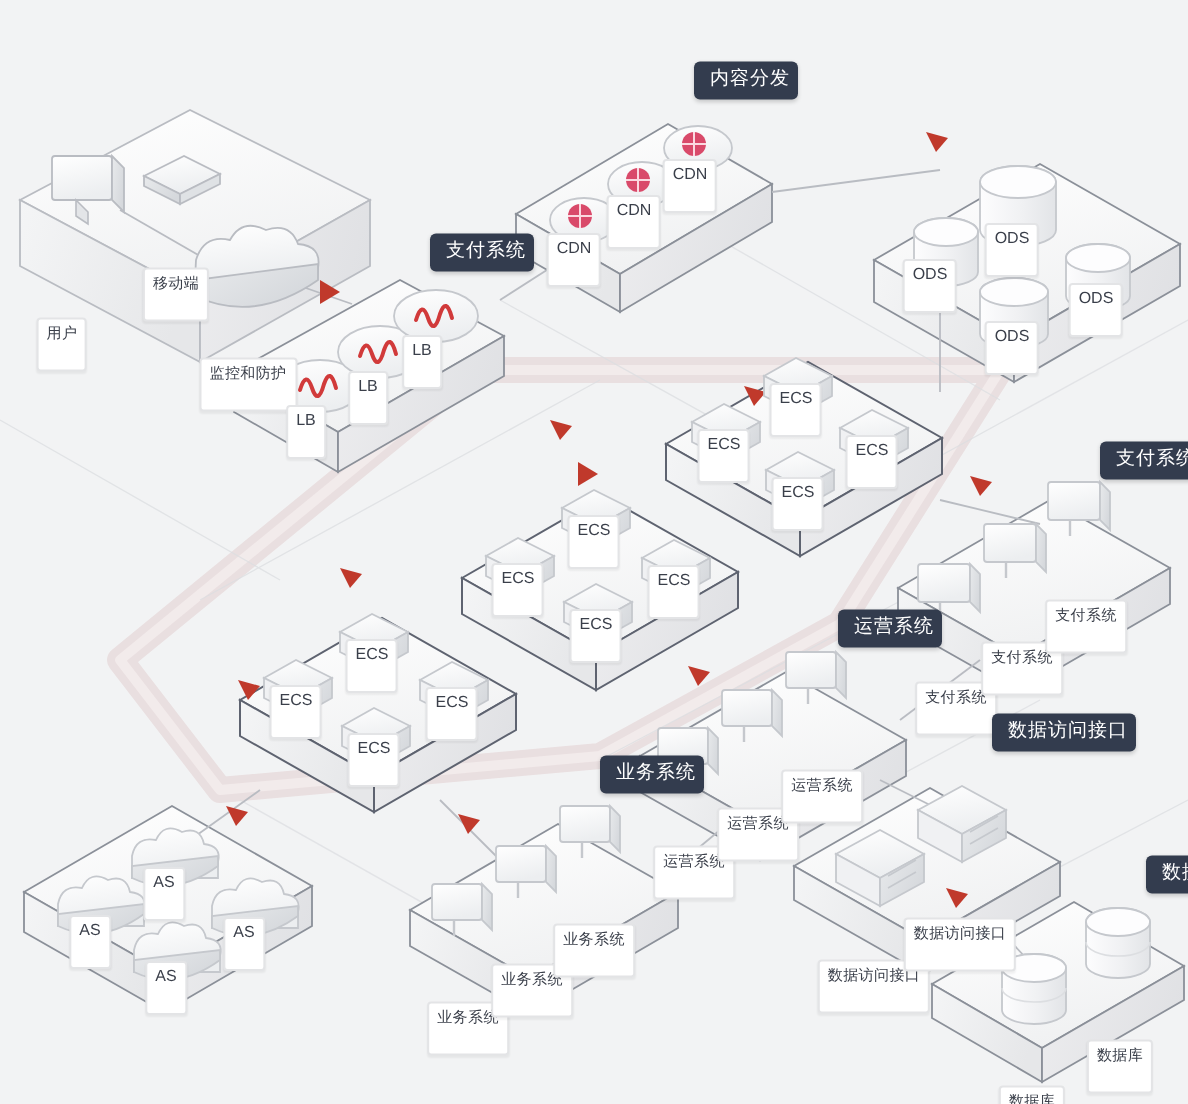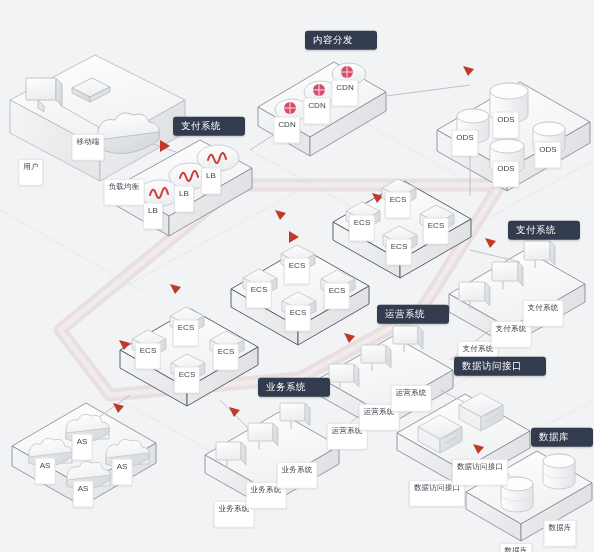--- a/index.html
+++ b/index.html
@@ -12,27 +12,28 @@
   #stage{position:absolute;inset:0;width:594px;height:552px;}
   svg.layer{position:absolute;left:0;top:0;width:594px;height:552px;overflow:visible;}
 
   
   .badge{
     position:absolute;
     background:#333c4e;
     color:#ffffff;
     font-size:9.5px;
     letter-spacing:.5px;
-    padding:4px 24px 5px 8px;
+    padding:4px 4px 5px 8px;
     border-radius:3px;
     white-space:nowrap;
     line-height:1;
     transform:translate(-50%,-50%);
     box-shadow:0 1px 2px rgba(0,0,0,.18);
     z-index:40;
+    margin-left:32px;
   }
 
   
   .chip{
     position:absolute;
     background:#ffffff;
     color:#3a3f4a;
     font-size:8px;
     line-height:1;
     padding:3px 4px 14px 4px;
@@ -452,21 +453,21 @@
   <div class="badge" style="left:209px;top:126px">支付系统</div>
   <div class="badge" style="left:341px;top:40px">内容分发</div>
   <div class="badge" style="left:544px;top:230px">支付系统</div>
   <div class="badge" style="left:413px;top:314px">运营系统</div>
   <div class="badge" style="left:294px;top:387px">业务系统</div>
   <div class="badge" style="left:500px;top:366px">数据访问接口</div>
   <div class="badge" style="left:562px;top:437px">数据库</div>
 
   <div class="chip cn" style="left:31px;top:136px">用户</div>
   <div class="chip cn" style="left:88px;top:111px">移动端</div>
-  <div class="chip cn" style="left:124px;top:156px">负载均衡</div>
+  <div class="chip cn" style="left:124px;top:156px">监控和防护</div>
 
   <div class="chip" style="left:153px;top:216px">LB</div>
   <div class="chip" style="left:184px;top:199px">LB</div>
   <div class="chip" style="left:211px;top:181px">LB</div>
 
   <div class="chip" style="left:287px;top:130px">CDN</div>
   <div class="chip" style="left:317px;top:111px">CDN</div>
   <div class="chip" style="left:345px;top:93px">CDN</div>
 
   <div class="chip" style="left:465px;top:143px">ODS</div>

